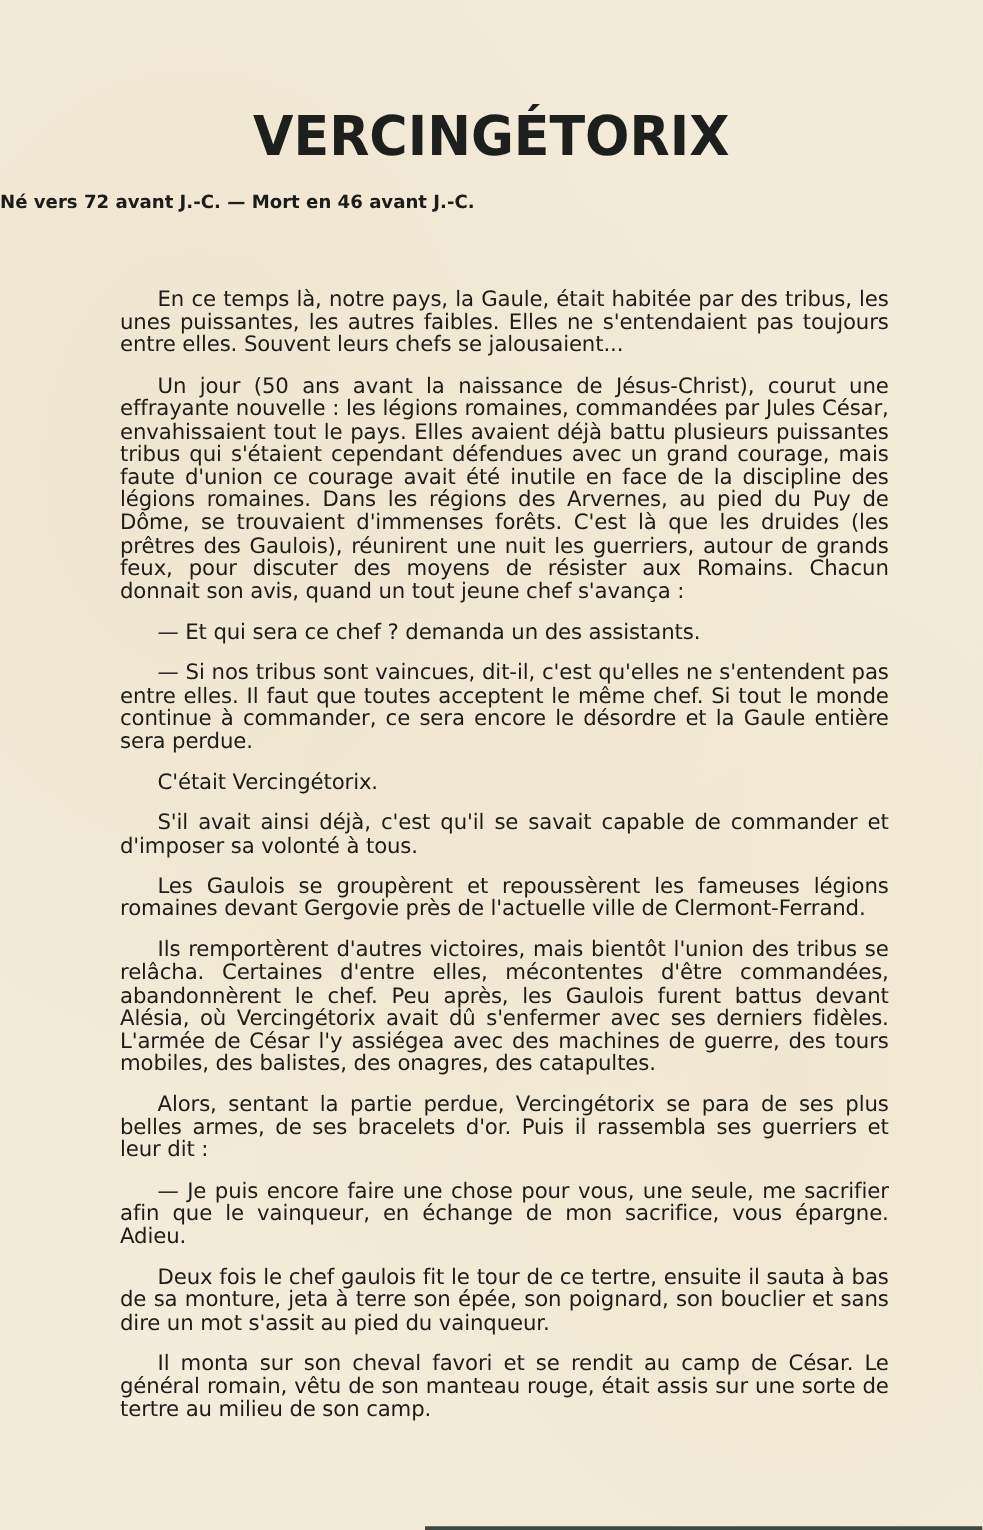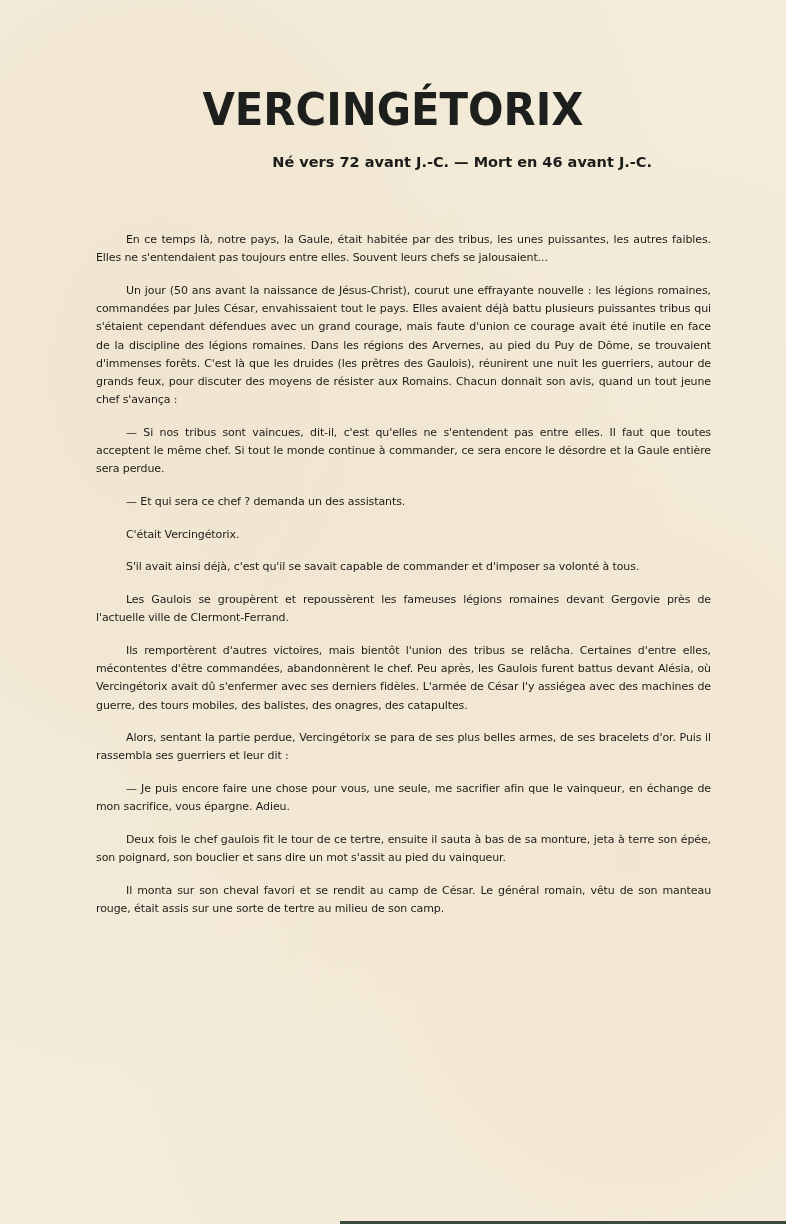--- a/index.html
+++ b/index.html
@@ -41,54 +41,54 @@
       font-size: 44px;
       letter-spacing: 0px;
       color: #1c1f1b;
       transform: scaleX(0.95);
       margin: 0;
     }
     .subtitle {
       position: absolute;
       top: 154px;
       left: 0; width: 652px;
-      text-align: right;
+      text-align: left;
       font-weight: bold;
       font-size: 14.5px;
       color: #1c1c1a;
       margin: 0;
     }
     .body-text {
       position: absolute;
       top: 231px;
       left: 96px;
       width: 615px;
       font-family: "DejaVu Sans", sans-serif;
-      font-size: 11px;
+      font-size: 17px;
       line-height: 18.2px;
       text-align: justify;
       letter-spacing: -0.1px;
     }
     .body-text p {
       margin: 0 0 14.5px 0;
       text-indent: 30px;
     }
   </style>
 </head>
 <body>
 
 <div class="page">
   <h1 class="title">VERCINGÉTORIX</h1>
   <div class="subtitle">Né vers 72 avant J.-C. — Mort en 46 avant J.-C.</div>
 
   <div class="body-text">
     <p>En ce temps là, notre pays, la Gaule, était habitée par des tribus, les unes puissantes, les autres faibles. Elles ne s'entendaient pas toujours entre elles. Souvent leurs chefs se jalousaient...</p>
     <p>Un jour (50 ans avant la naissance de Jésus-Christ), courut une effrayante nouvelle : les légions romaines, commandées par Jules César, envahissaient tout le pays. Elles avaient déjà battu plusieurs puissantes tribus qui s'étaient cependant défendues avec un grand courage, mais faute d'union ce courage avait été inutile en face de la discipline des légions romaines. Dans les régions des Arvernes, au pied du Puy de Dôme, se trouvaient d'immenses forêts. C'est là que les druides (les prêtres des Gaulois), réunirent une nuit les guerriers, autour de grands feux, pour discuter des moyens de résister aux Romains. Chacun donnait son avis, quand un tout jeune chef s'avança :</p>
+    <p>— Et qui sera ce chef ? demanda un des assistants.</p>
     <p>— Si nos tribus sont vaincues, dit-il, c'est qu'elles ne s'entendent pas entre elles. Il faut que toutes acceptent le même chef. Si tout le monde continue à commander, ce sera encore le désordre et la Gaule entière sera perdue.</p>
-    <p>— Et qui sera ce chef ? demanda un des assistants.</p>
     <p>C'était Vercingétorix.</p>
     <p>S'il avait ainsi déjà, c'est qu'il se savait capable de commander et d'imposer sa volonté à tous.</p>
     <p>Les Gaulois se groupèrent et repoussèrent les fameuses légions romaines devant Gergovie près de l'actuelle ville de Clermont-Ferrand.</p>
     <p>Ils remportèrent d'autres victoires, mais bientôt l'union des tribus se relâcha. Certaines d'entre elles, mécontentes d'être commandées, abandonnèrent le chef. Peu après, les Gaulois furent battus devant Alésia, où Vercingétorix avait dû s'enfermer avec ses derniers fidèles. L'armée de César l'y assiégea avec des machines de guerre, des tours mobiles, des balistes, des onagres, des catapultes.</p>
     <p>Alors, sentant la partie perdue, Vercingétorix se para de ses plus belles armes, de ses bracelets d'or. Puis il rassembla ses guerriers et leur dit :</p>
     <p>— Je puis encore faire une chose pour vous, une seule, me sacrifier afin que le vainqueur, en échange de mon sacrifice, vous épargne. Adieu.</p>
     <p>Deux fois le chef gaulois fit le tour de ce tertre, ensuite il sauta à bas de sa monture, jeta à terre son épée, son poignard, son bouclier et sans dire un mot s'assit au pied du vainqueur.</p>
     <p>Il monta sur son cheval favori et se rendit au camp de César. Le général romain, vêtu de son manteau rouge, était assis sur une sorte de tertre au milieu de son camp.</p>
   </div>
 

